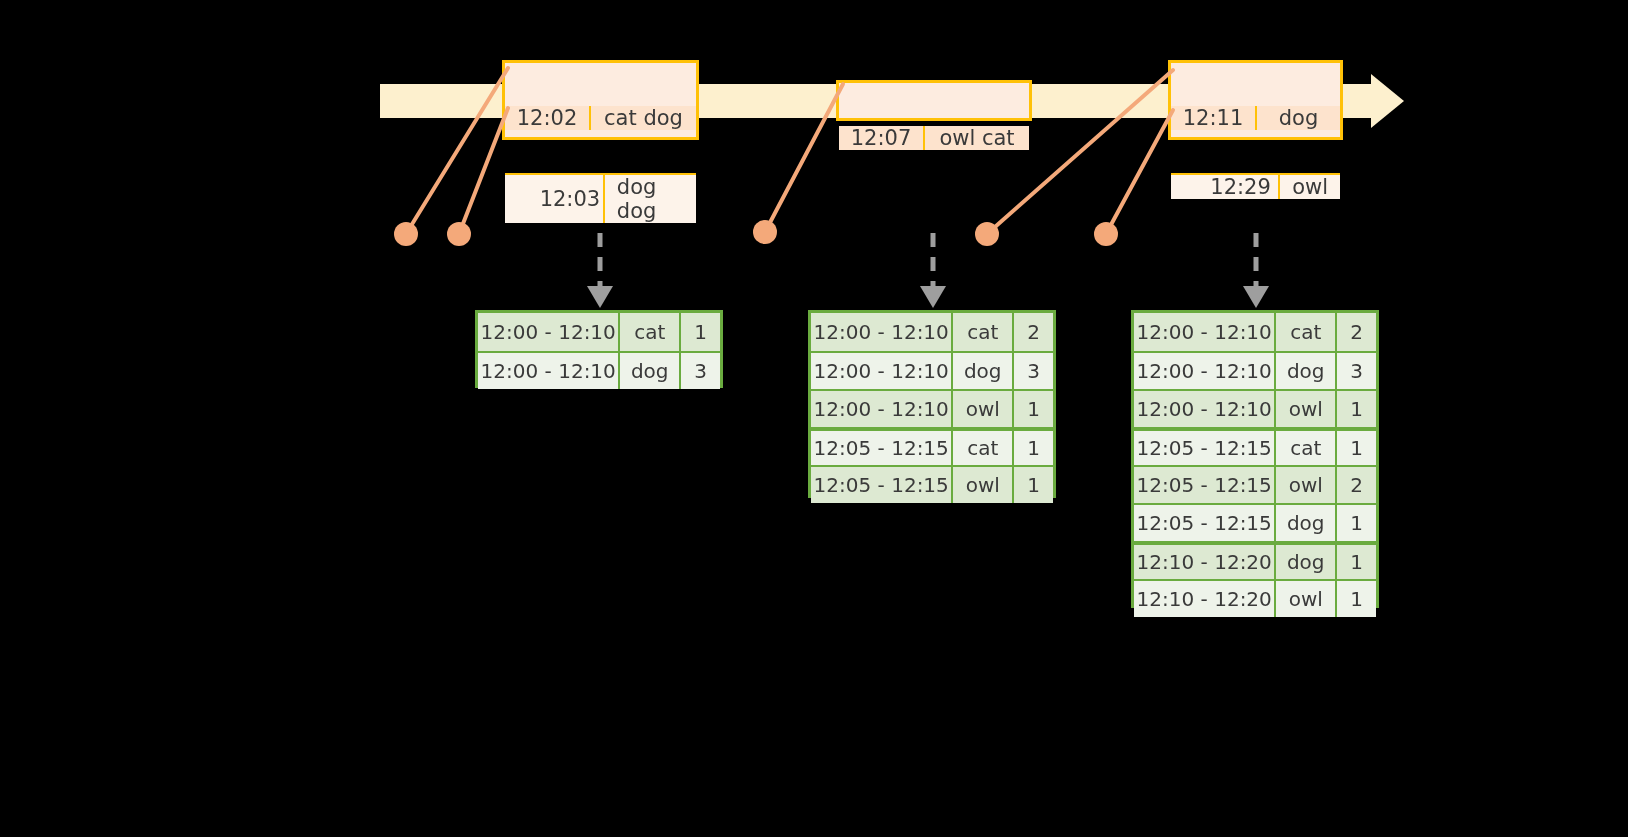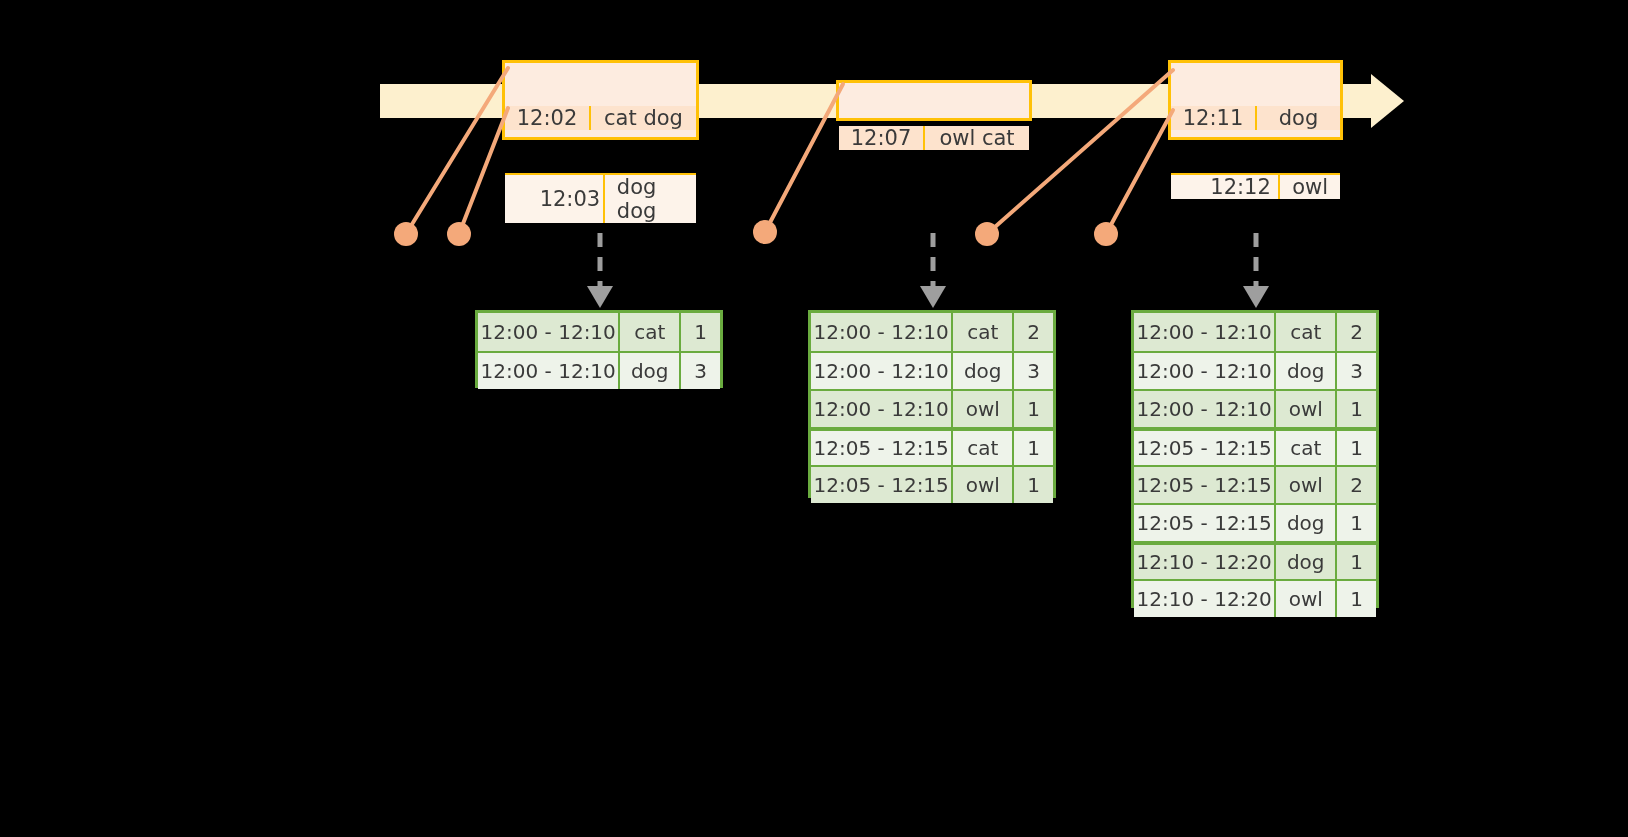--- a/index.html
+++ b/index.html
@@ -141,21 +141,21 @@
       <div class="event-cell words">owl cat</div>
     </div>
   </div>
 
   <div class="event-box" style="left:1168px; top:60px; width:175px; height:80px;">
     <div class="event-row shade-a">
       <div class="event-cell time">12:11</div>
       <div class="event-cell words">dog</div>
     </div>
     <div class="event-row shade-b">
-      <div class="event-cell time">12:12</div>
+      <div class="event-cell time">12:29</div>
       <div class="event-cell words">owl</div>
     </div>
   </div>
 
   <svg id="connectors" viewBox="0 0 1628 837" xmlns="http://www.w3.org/2000/svg">
     <g id="conn-lines" stroke="#f4a97a" stroke-width="4" stroke-linecap="round">
         <line x1="406" y1="234" x2="508" y2="68"></line>
         <line x1="459" y1="234" x2="508" y2="108"></line>
         <line x1="765" y1="232" x2="843" y2="84"></line>
         <line x1="987" y1="234" x2="1173" y2="70"></line>

